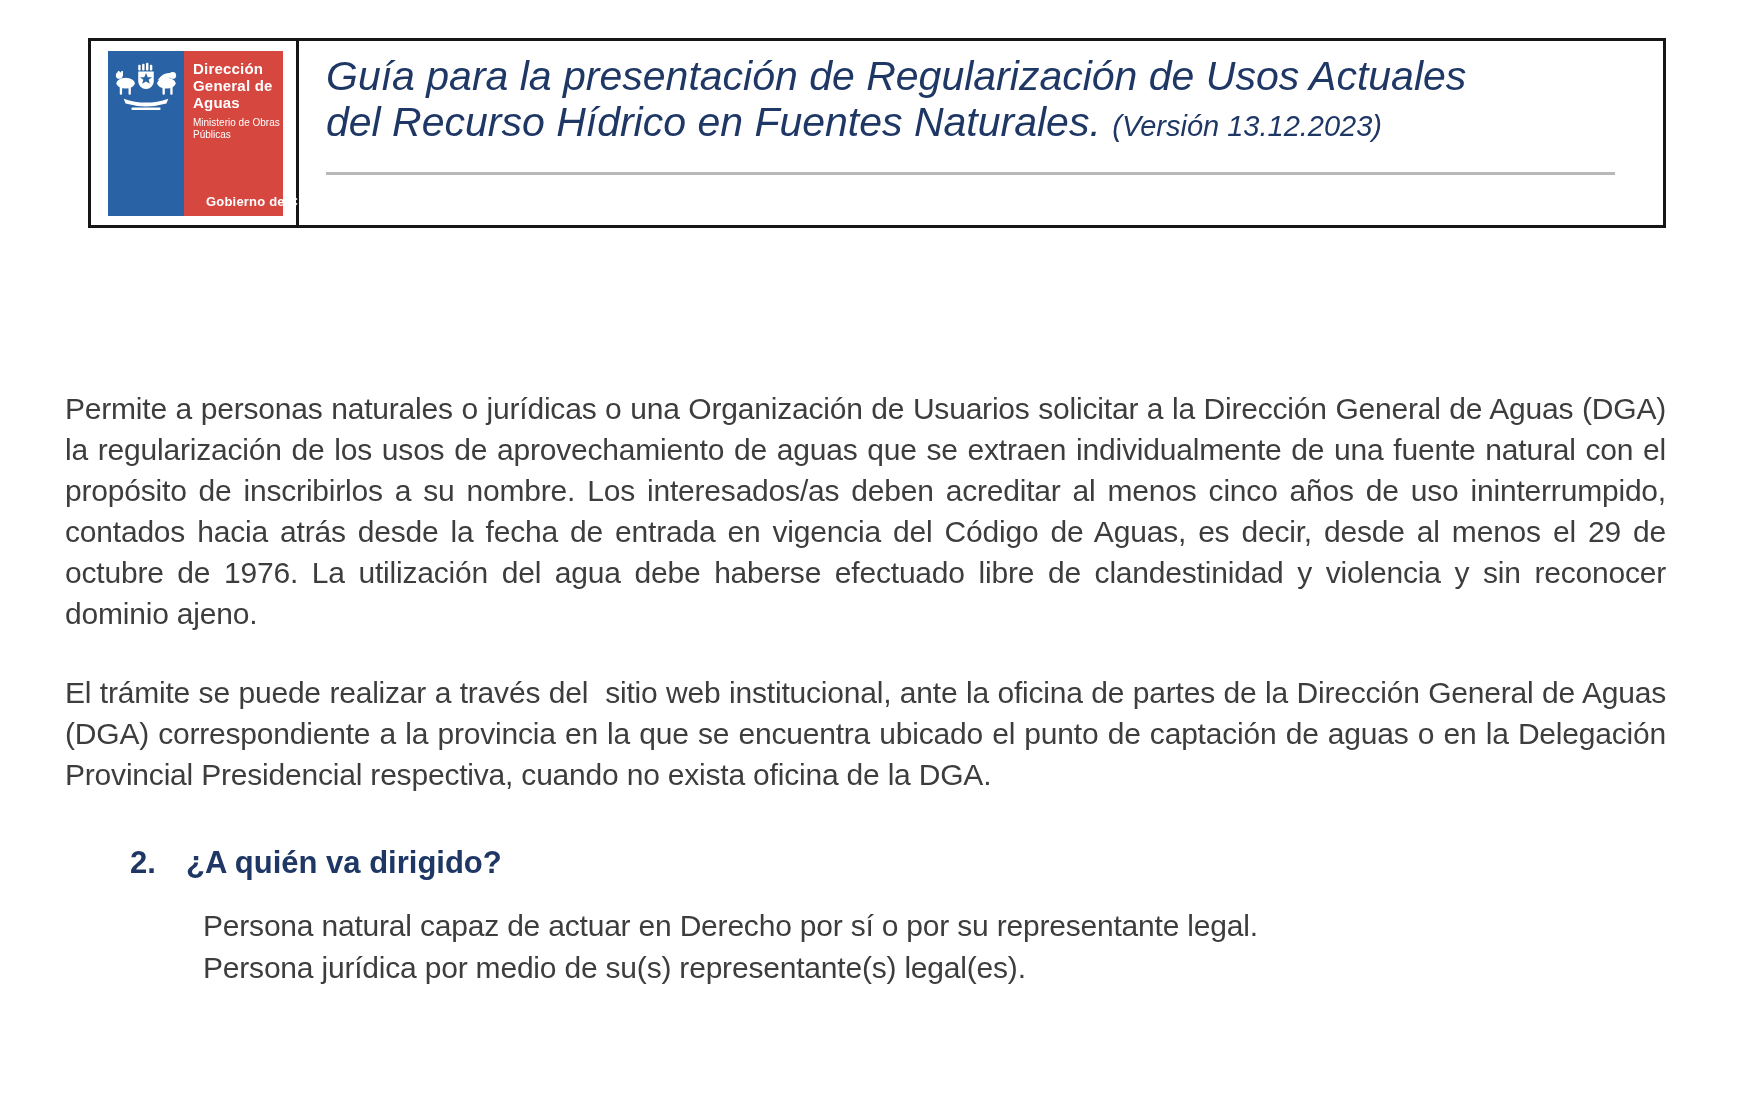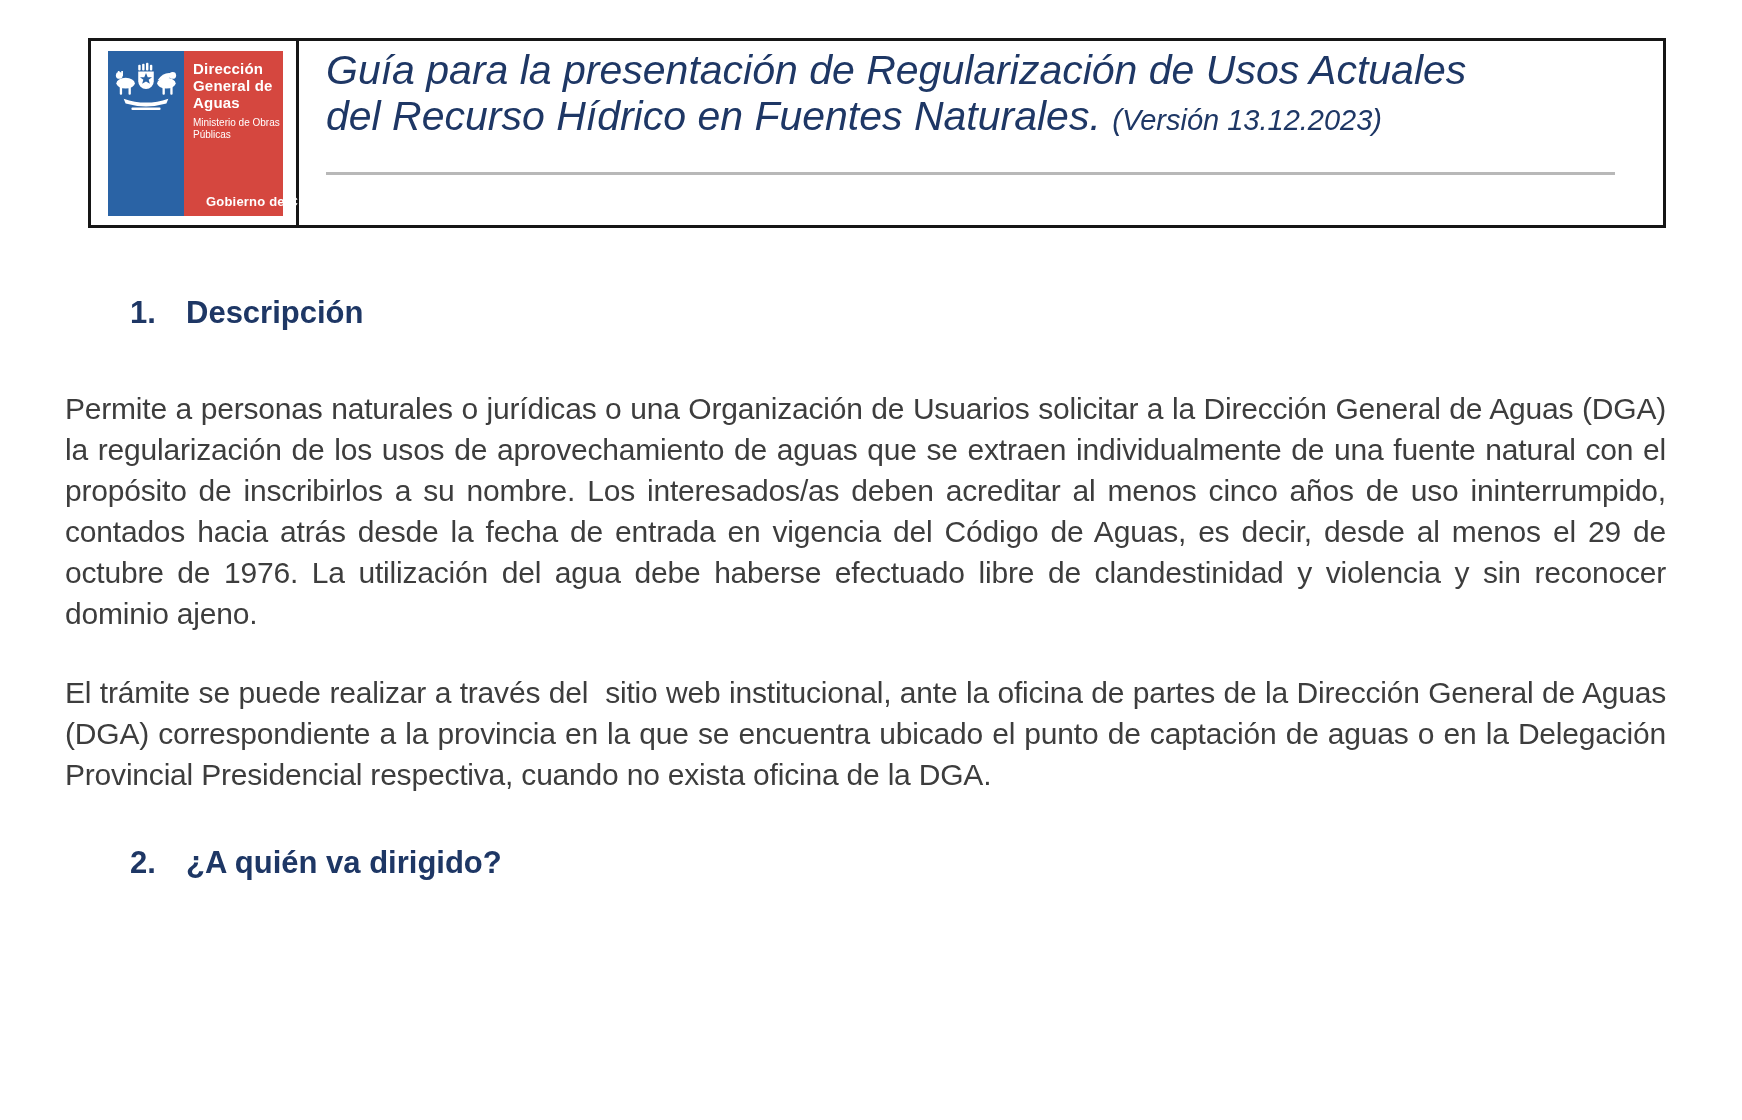--- a/index.html
+++ b/index.html
@@ -84,21 +84,21 @@
     bottom: 7px;
     font-weight: bold;
     font-size: 13px;
     letter-spacing: 0.2px;
     white-space: nowrap;
   }
 
   .title-cell {
     flex: 1;
     position: relative;
-    padding: 6px 0 0 27px;
+    padding: 12px 0 0 27px;
     box-sizing: border-box;
   }
   .doc-title {
     color: #1e3765;
     font-style: italic;
     font-size: 41px;
     line-height: 46px;
     white-space: nowrap;
   }
   .version-note {
@@ -202,28 +202,27 @@
     <div class="title-cell">
       <div class="doc-title">
         <div>Guía para la presentación de Regularización de Usos Actuales</div>
         <div><span>del Recurso Hídrico en Fuentes Naturales.</span>&nbsp;<span class="version-note">(Versión 13.12.2023)</span></div>
       </div>
       <div class="title-rule"></div>
     </div>
 
   </div>
 
-  <div class="sec-heading" style="top:295px;">
-    <span class="sec-num">1.</span><span>Descripción</span>
-  </div>
 
   <div class="body-par" style="top:388px;">Permite a personas naturales o jurídicas o una Organización de Usuarios solicitar a la Dirección General de Aguas (DGA) la regularización de los usos de aprovechamiento de aguas que se extraen individualmente de una fuente natural con el propósito de inscribirlos a su nombre. Los interesados/as deben acreditar al menos cinco años de uso ininterrumpido, contados hacia atrás desde la fecha de entrada en vigencia del Código de Aguas, es decir, desde al menos el 29 de octubre de 1976. La utilización del agua debe haberse efectuado libre de clandestinidad y violencia y sin reconocer dominio ajeno.</div>
 
   <div class="body-par" style="top:672px;">El trámite se puede realizar a través del&nbsp; sitio web institucional, ante la oficina de partes de la Dirección General de Aguas (DGA) correspondiente a la provincia en la que se encuentra ubicado el punto de captación de aguas o en la Delegación Provincial Presidencial respectiva, cuando no exista oficina de la DGA.</div>
 
   <div class="sec-heading" style="top:845px;">
     <span class="sec-num">2.</span><span>¿A quién va dirigido?</span>
   </div>
 
   <div class="audience-list">
+    <div>Persona natural capaz de actuar en Derecho por sí o por su representante legal.</div>
+    <div>Persona jurídica por medio de su(s) representante(s) legal(es).</div>
   </div>
 
 </div>
 
 </body></html>

